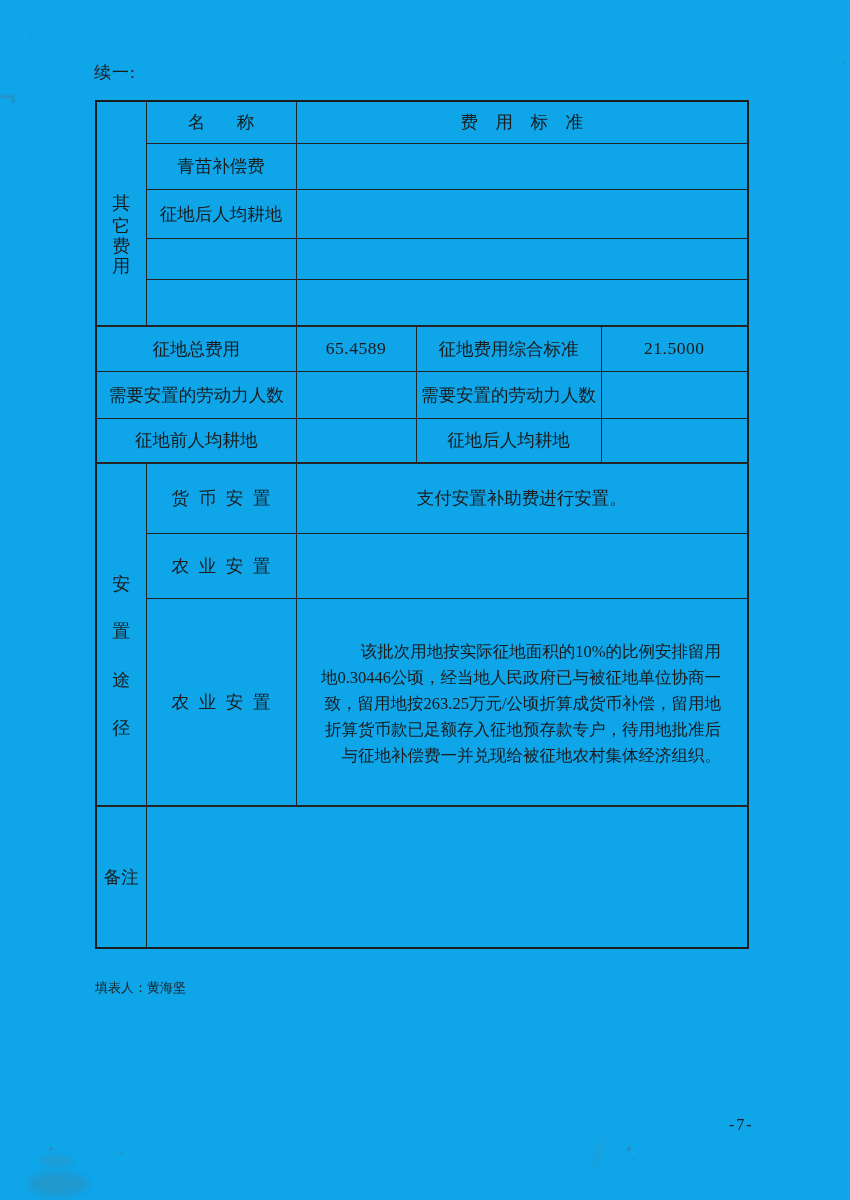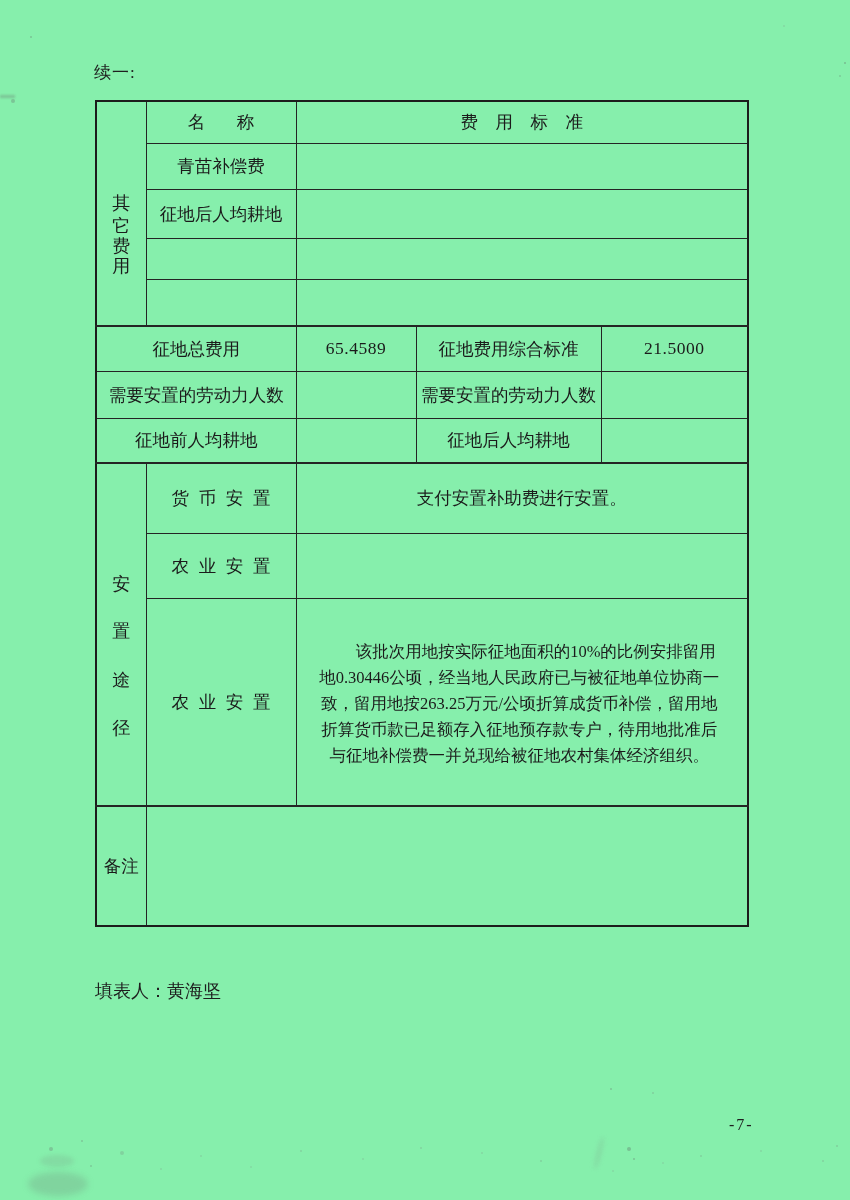--- a/index.html
+++ b/index.html
@@ -3,58 +3,58 @@
 <meta charset="utf-8">
 <style>
   html,body{margin:0;padding:0;}
   body{
     width:850px;height:1200px;position:relative;overflow:hidden;
     background:#ffffff;
     font-family:"Liberation Serif","DejaVu Serif",serif;
   }
   .page{
     position:absolute;left:0;top:0;width:850px;height:1200px;
-    background:#86efac;color:#1e1e1e;
+    background:#0ea5e9;color:#1e1e1e;
   }
   .cont-label{
     position:absolute;left:94px;top:61px;font-size:17px;letter-spacing:1px;
   }
   table.doc-table{
     position:absolute;left:95px;top:100px;width:652px;
     border-collapse:collapse;table-layout:fixed;
     border:2.5px solid #1c1c1c;
   }
   table.doc-table td{
     border:1.6px solid #242424;
     text-align:center;vertical-align:middle;
     font-size:17.5px;color:#1b1b1b;padding:0;overflow:hidden;
   }
   tr.sec td{border-top-width:2.3px;}
   
   .h42{height:42px}.h46{height:46px}.h49{height:49px}.h41{height:41px}.h47{height:47px}
-  .h45{height:45px}.h70{height:70px}.h65{height:65px}.h208{height:208px}.h158{height:120px}
+  .h45{height:45px}.h70{height:70px}.h65{height:65px}.h208{height:208px}.h158{height:142px}
   
   .ls18{letter-spacing:1.8em;padding-left:1.8em;white-space:nowrap;text-align:center;}
   .ls10{letter-spacing:1.0em;padding-left:1.0em;white-space:nowrap;}
   .ls055{letter-spacing:0.55em;padding-left:0.55em;white-space:nowrap;}
   
   td.vh{text-align:center;vertical-align:middle;}
   .vtext{
     display:inline-block;writing-mode:vertical-rl;text-orientation:upright;
     font-size:18px;line-height:1;
   }
   .vgap12{letter-spacing:1.2em;padding-top:1.2em;}
   .vgap27{letter-spacing:2.7em;padding-top:2.7em;}
   td.left-cell{text-align:left;padding-left:4px;font-family:Liberation Serif, serif;}
   .para{
-    text-align:center;margin:16px;padding:4px 10px 0 5px;
+    text-align:right;margin:16px;padding:4px 10px 0 5px;
     font-size:16.5px;line-height:26px;text-indent:2em;color:#1b1b1b;
   }
   td.num{font-size:18px;letter-spacing:.5px;}
-  .filler-line{position:absolute;left:95px;top:979px;font-size:18px;}
+  .filler-line{position:absolute;left:95px;top:979px;font-size:13px;}
   .page-number{position:absolute;left:729px;top:1116px;font-size:16px;letter-spacing:2px;}
   
   .artifact{position:absolute;pointer-events:none;}
   .noise-dots{
     left:0;top:0;width:2px;height:2px;background:transparent;border-radius:50%;
     box-shadow:
       30px 36px 0 0 rgba(95,95,95,.30), 12px 100px 0 1px rgba(95,95,95,.28),
       844px 62px 0 0 rgba(95,95,95,.35), 839px 75px 0 0 rgba(95,95,95,.25),
       783px 25px 0 0 rgba(120,120,120,.20), 610px 1088px 0 0 rgba(100,100,100,.30),
       652px 1092px 0 0 rgba(110,110,110,.25), 628px 1148px 0 1px rgba(90,90,90,.30),

